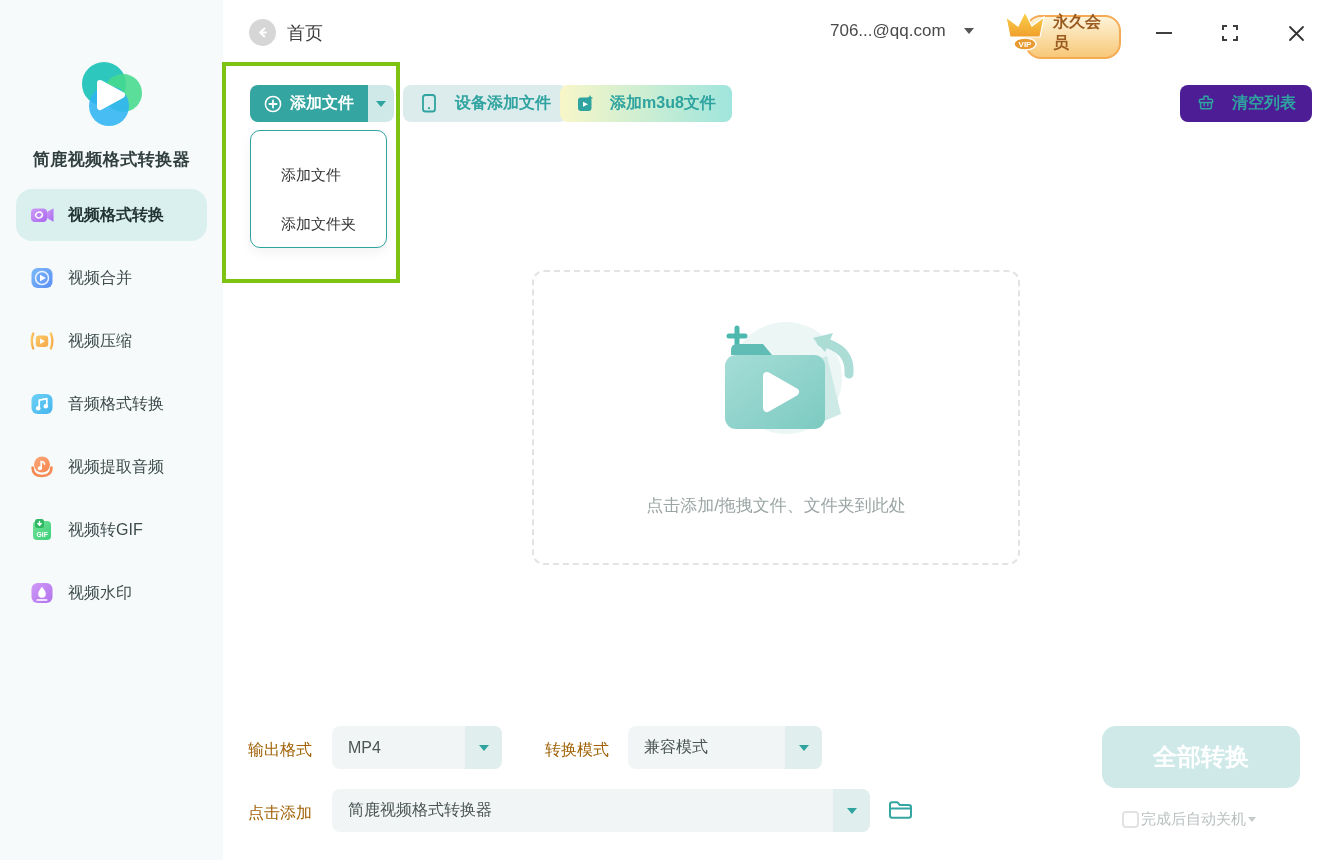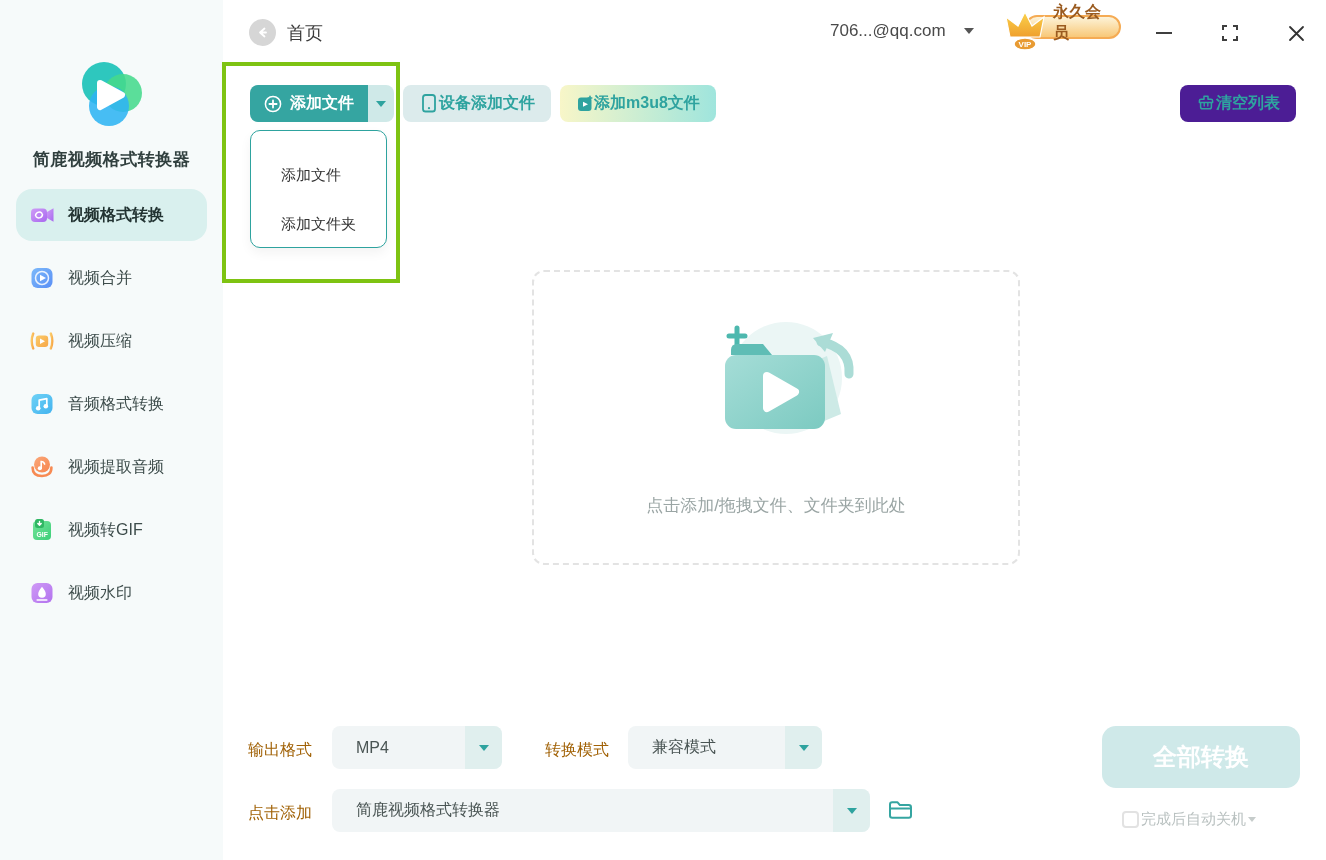--- a/index.html
+++ b/index.html
@@ -20,62 +20,62 @@
 
   
   .back-btn { position:absolute; left:249px; top:19px; width:27px; height:27px; border-radius:50%;
     background:#d6d6d6; display:flex; align-items:center; justify-content:center; cursor:pointer; }
   .home-label { position:absolute; left:287px; top:21px; font-size:18px; color:#3c3c3c; }
   .account { position:absolute; left:830px; top:21px; font-size:17px; color:#4a4a4a; cursor:pointer; }
   .caret-down { width:0; height:0; border-left:5px solid transparent; border-right:5px solid transparent;
     border-top:6px solid #555; display:inline-block; }
   .account-caret { position:absolute; left:964px; top:28px; }
   .vip-badge { position:absolute; left:1001px; top:8px; width:120px; height:46px; cursor:pointer; }
-  .vip-pill { position:absolute; left:24px; top:7px; height:24px; padding:0 14px 8px 26px;
+  .vip-pill { position:absolute; left:24px; top:7px; height:44px; padding:0 14px 8px 26px;
     display:flex; align-items:center; border-radius:16px;
     background:linear-gradient(180deg,#fdf3d8,#f8c878); border:2px solid #f5ab54;
     font-size:16px; font-weight:bold; color:#9a5b20; }
   .vip-crown { position:absolute; left:0; top:0; }
   .win-btn { position:absolute; top:18px; width:30px; height:30px; display:flex;
     align-items:center; justify-content:center; cursor:pointer; }
   .win-min { left:1149px; } .win-max { left:1215px; } .win-close { left:1281px; }
   .min-line { width:16px; height:2px; background:#3f3f3f; }
 
   
   .annotation-box { position:absolute; left:222px; top:62px; width:178px; height:221px;
     border:4px solid #7ec312; pointer-events:none; }
   .btn-addfile { position:absolute; left:250px; top:85px; height:37px; display:flex;
     border-radius:8px; overflow:hidden; cursor:pointer; }
   .btn-addfile .main { background:#35a5a1; color:#fff; font-weight:bold; font-size:16px;
     display:flex; align-items:center; gap:8px; padding:0 14px; }
   .btn-addfile .arrow { width:26px; background:#cfe9e8; display:flex; align-items:center; justify-content:center; }
   .teal-caret { width:0; height:0; border-left:5px solid transparent; border-right:5px solid transparent;
     border-top:6px solid #2ea39f; }
   .pill-btn { position:absolute; top:85px; height:37px; border-radius:8px; display:flex;
-    align-items:center; gap:0; padding:0 16px; font-size:16px; font-weight:600;
+    align-items:center; gap:16px; padding:0 16px; font-size:16px; font-weight:600;
     color:#2ea39f; cursor:pointer; }
   .btn-device { left:403px; background:#dcebec; }
   .btn-m3u8 { left:560px; background:linear-gradient(90deg,#f8f6c8,#9fe5dd); }
   .btn-clear { left:1180px; background:#4c1d95; }
 
   .add-menu { position:absolute; left:250px; top:130px; width:137px; height:118px;
     background:#fff; border:1px solid #2ea39f; border-radius:10px;
     box-shadow:0 5px 12px rgba(0,0,0,.05); padding:20px 0 0 30px; }
   .menu-item { height:49px; font-size:15px; color:#333; display:flex; align-items:center; cursor:pointer; }
 
   
   .dropzone { position:absolute; left:532px; top:270px; width:488px; height:295px;
     border:2px dashed #e3e3e3; border-radius:12px; cursor:pointer; }
   .dz-illustration { position:absolute; left:50%; top:36px; transform:translateX(-50%); }
   .dz-hint { position:absolute; top:222px; width:100%; text-align:center; font-size:17px; color:#9aa5a4; }
 
   
   .field-label { position:absolute; font-size:16px; color:#a16207; }
   .select { position:absolute; height:43px; background:#f1f5f6; border-radius:8px;
-    display:flex; align-items:center; padding-left:24px; font-size:16px; color:#4a5554; cursor:pointer; }
+    display:flex; align-items:center; padding-left:16px; font-size:16px; color:#4a5554; cursor:pointer; }
   .select .arrow-box { position:absolute; right:0; top:0; width:37px; height:43px; background:#e0efee;
     border-radius:0 8px 8px 0; display:flex; align-items:center; justify-content:center; }
   .lbl-format { left:248px; top:740px; } .sel-format { left:332px; top:726px; width:170px; }
   .lbl-mode { left:545px; top:740px; } .sel-mode { left:628px; top:726px; width:194px; }
   .lbl-path { left:248px; top:803px; } .sel-path { left:332px; top:789px; width:538px; }
   .folder-open-btn { position:absolute; left:887px; top:797px; cursor:pointer; }
   .convert-btn { position:absolute; left:1102px; top:726px; width:198px; height:62px;
     background:#cfe9e9; border-radius:14px; display:flex; align-items:center; justify-content:center;
     color:#ffffff; font-size:24px; font-weight:bold; cursor:pointer; }
   .shutdown-row { position:absolute; left:1122px; top:810px; display:flex; align-items:center; gap:2px; cursor:pointer; }

